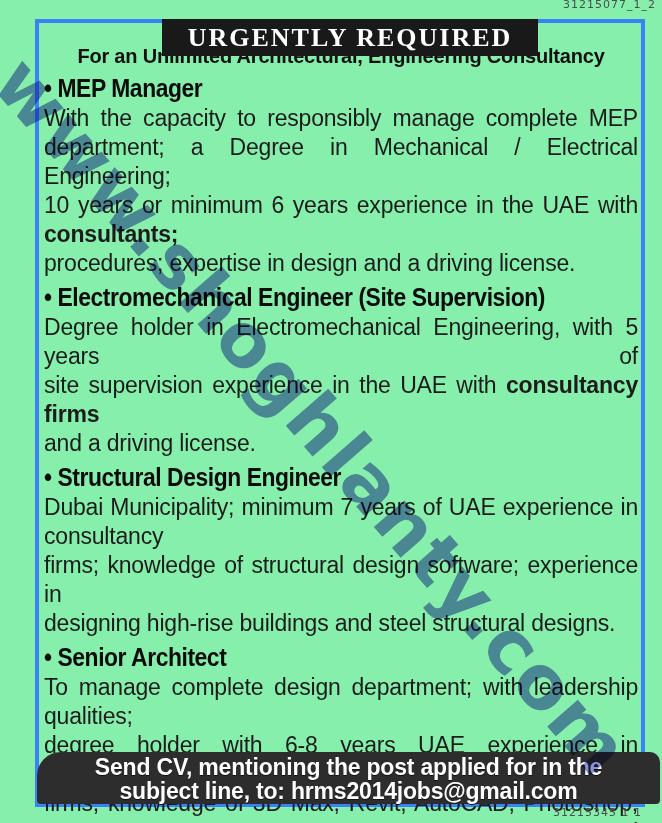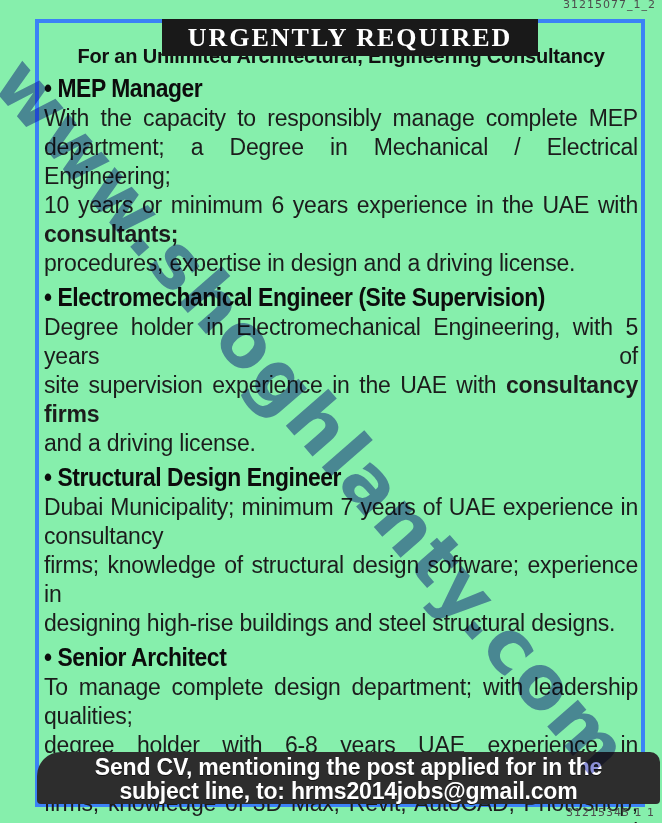--- a/index.html
+++ b/index.html
@@ -3,21 +3,21 @@
 <meta charset="utf-8">
 <style>
   html,body{margin:0;padding:0;background:#fff;}
   .canvas{
     position:relative;width:662px;height:823px;background:#86efac;
     font-family:"Liberation Sans",sans-serif;overflow:hidden;
   }
   .ref{position:absolute;font-size:11px;color:#4d4d4d;letter-spacing:1px;
        font-family:"DejaVu Sans",sans-serif;}
   .ref-top{top:-2px;right:6px;}
-  .ref-bottom{top:806px;right:7px;}
+  .ref-bottom{top:806px;right:20px;}
   .frame{
     position:absolute;left:35px;top:19px;width:610px;height:788px;
     border:4px solid #3b82f6;box-sizing:border-box;background:transparent;
   }
   .frame-inner{padding:0 3px 0 5px;}
   .urgent-banner{
     position:absolute;top:-4px;left:123px;width:376px;height:37px;
     background:#191919;color:#fff;text-align:center;line-height:38px;
     font-family:"Liberation Serif",serif;font-weight:700;font-size:26px;
     letter-spacing:2px;

